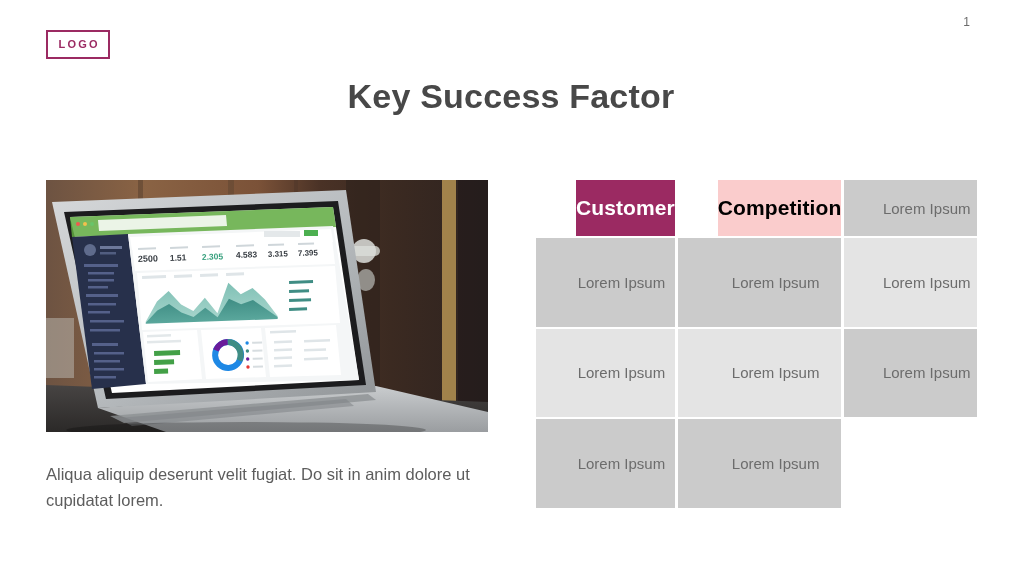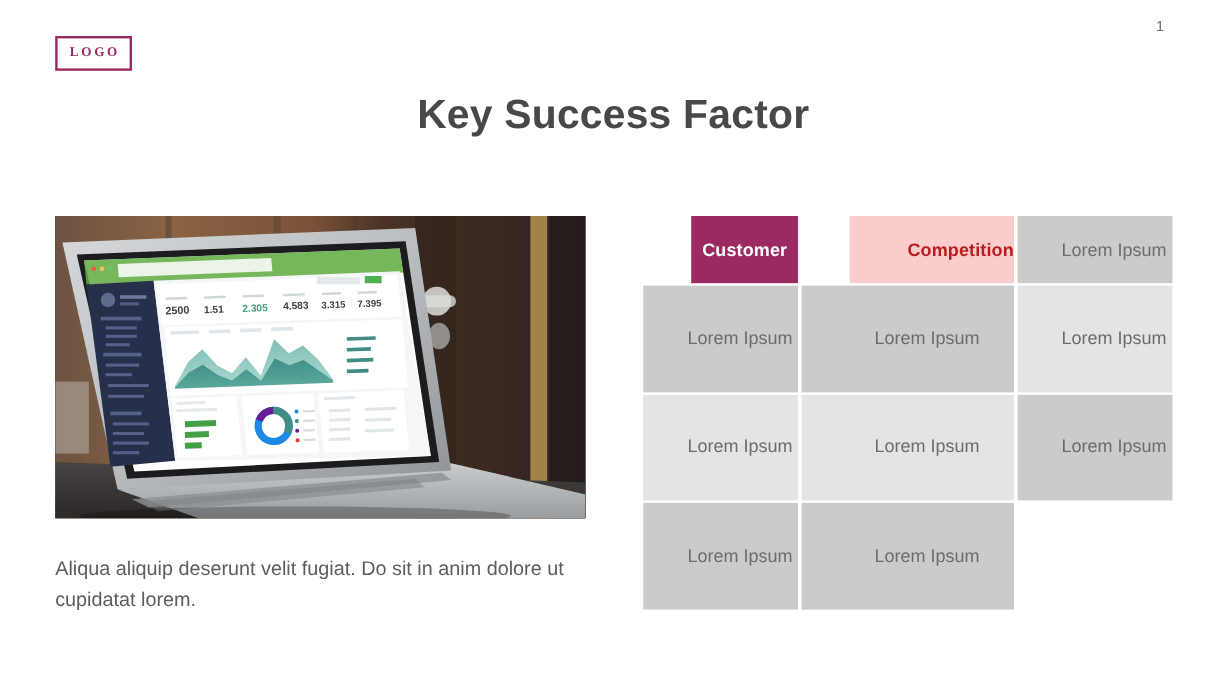--- a/index.html
+++ b/index.html
@@ -26,21 +26,20 @@
     position: absolute;
     left: 46px;
     top: 30px;
     width: 64px;
     height: 29px;
     border: 2px solid #9B2A62;
     box-sizing: border-box;
     display: flex;
     align-items: center;
     justify-content: center;
-    font-family: Liberation Serif, serif;
   }
   .logo-text {
     font-size: 11px;
     font-weight: bold;
     letter-spacing: 2.2px;
     color: #9B2A62;
     text-indent: 2.2px;
     line-height: 1;
   }
 
@@ -101,27 +100,27 @@
     grid-template-columns: 1fr 1fr 1fr;
     grid-template-rows: 56px 1fr 1fr 1fr;
     column-gap: 3px;
     row-gap: 2px;
     background: #ffffff;
   }
   .th {
     display: flex;
     align-items: center;
     justify-content: center;
-    font-size: 15px;
+    font-size: 21px;
     font-weight: bold;
     letter-spacing: 0.1px;
     margin-left: 40px;
   }
   .th-0 { background: #9B2A62; color: #ffffff; }
-  .th-1 { background: #FACCCC; color: #b91c1c; padding-left: 48px; }
+  .th-1 { background: #FACCCC; color: #000000; }
   .th-2 { background: #EE3D55; color: #ffffff; }
 
   .td {
     display: flex;
     align-items: center;
     justify-content: center;
     font-size: 15px;
     color: #6c6c6c;
     padding-left: 32px;
   }

